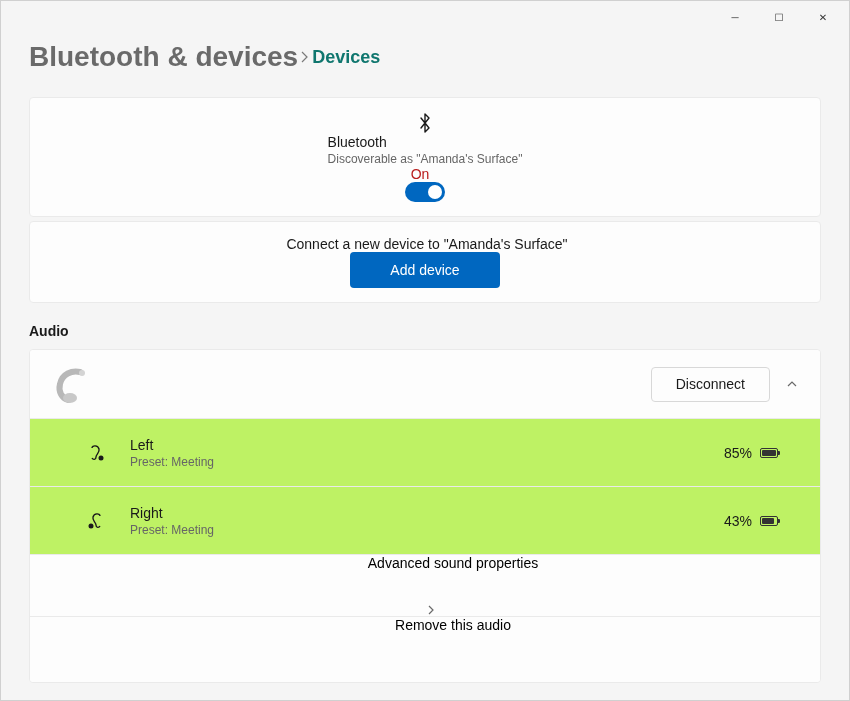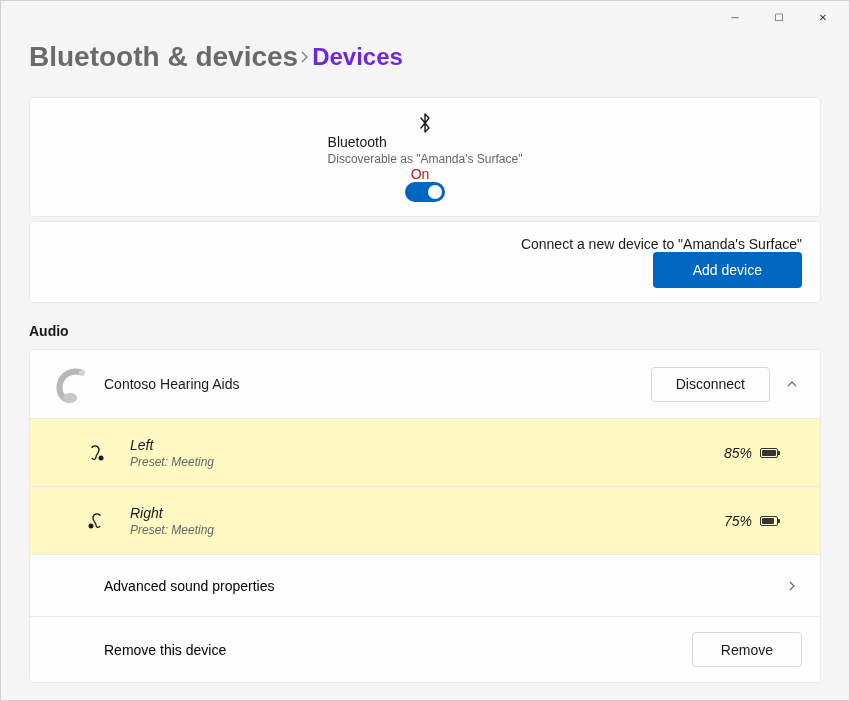--- a/index.html
+++ b/index.html
@@ -51,23 +51,23 @@
       font-size: 28px;
       font-weight: 600;
       color: #6a6a6a;
     }
     .breadcrumb-chevron {
       font-size: 16px;
       color: #7a7a7a;
       margin-top: 4px;
     }
     .breadcrumb-current {
-      font-size: 24px;
+      font-size: 18px;
       font-weight: 600;
-      color: #6d28d9;
+      color: #0f766e;
     }
     .card {
       background: #fdfdfd;
       border: 1px solid #eaeaea;
       border-radius: 4px;
       margin-bottom: 4px;
     }
     .row {
       display: flex;
       align-items: center;
@@ -149,27 +149,26 @@
       overflow: hidden;
     }
     .device-row {
       background: #fdfdfd;
       display: flex;
       align-items: center;
       padding: 12px 18px;
       min-height: 64px;
     }
     .sub-row {
-      background: #fef9c3;
+      background: #bef264;
       display: flex;
       align-items: center;
       padding: 14px 18px 14px 18px;
       min-height: 68px;
       border-top: 1px solid #eaeaea;
-      font-style: italic;
     }
     .sub-icon-wrap {
       width: 64px;
       display: flex;
       align-items: center;
       justify-content: center;
       padding-left: 32px;
     }
     .hearing-icon-large {
       width: 44px;
@@ -214,20 +213,21 @@
       background: #333;
       border-radius: 1px;
     }
     .plain-row {
       background: #fdfdfd;
       display: flex;
       align-items: center;
       padding: 0 18px 0 18px;
       min-height: 62px;
       border-top: 1px solid #eaeaea;
+      flex-direction: column;
     }
     .plain-row .pad-left { padding-left: 56px; flex: 1; font-size: 14px; }
   </style>
 </head>
 <body>
 
 <div class="window">
   <div class="titlebar">
     <div class="titlebar-btn">
         <span>─</span>
@@ -263,42 +263,41 @@
           <div class="row-sub">Discoverable as "Amanda's Surface"</div>
         </div>
         <span class="toggle-label">On</span>
         <div class="toggle">
             <div class="toggle-knob"></div>
           </div>
       </div>
     </div>
 
     <div class="card">
-      <div class="row" style="min-height:62px;align-items:flex-end;">
+      <div class="row" style="min-height:62px;">
         <div class="row-text" style="padding-left:4px;">
           <div class="row-title">Connect a new device to "Amanda's Surface"</div>
         </div>
         <button class="btn-primary">Add device</button>
       </div>
     </div>
 
     <div class="section-header">Audio</div>
 
     <div class="device-group">
 
       <div class="device-row">
         <div class="hearing-icon-large">
           <svg width="44" height="44" viewBox="0 0 44 44">
             <path d="M32 10 C24 8 14 12 12 22 C10 30 14 36 20 38" stroke="#b8b8b8" stroke-width="6" fill="none" stroke-linecap="round"></path>
             <ellipse cx="22" cy="36" rx="7" ry="5" fill="#c8c8c8"></ellipse>
             <circle cx="34" cy="11" r="3" fill="#d4d4d4"></circle>
           </svg>
         </div>
         <div class="row-text">
-          <div class="row-title">Contoso Hearing Aids</div>
         </div>
         <button class="btn-secondary">Disconnect</button>
         <div class="chev">
           <svg width="12" height="8" viewBox="0 0 12 8">
               <path d="M2 6 L6 2 L10 6" stroke="#6a6a6a" stroke-width="1.2" fill="none"></path>
             </svg>
         </div>
       </div>
 
       <div class="sub-row">
@@ -322,35 +321,34 @@
         <div class="sub-icon-wrap">
           <svg width="16" height="18" viewBox="0 0 16 18">
               <path d="M12 4 C12 1 6 1 5 5 C4 9 8 10 8 13 C8 16 11 16 12 14" stroke="#1a1a1a" stroke-width="1.4" fill="none"></path>
               <circle cx="3" cy="14" r="2.5" fill="#1a1a1a"></circle>
             </svg>
         </div>
         <div class="row-text" style="padding-left:18px;">
           <div class="row-title">Right</div>
           <div class="row-sub">Preset: Meeting</div>
         </div>
-        <span class="battery-text">75%</span>
+        <span class="battery-text">43%</span>
         <div class="battery-icon">
             <div class="battery-fill" style="width:75%"></div>
           </div>
       </div>
 
       <div class="plain-row">
         <div class="pad-left">Advanced sound properties</div>
         <div class="chev">
           <svg width="8" height="12" viewBox="0 0 8 12">
               <path d="M2 2 L6 6 L2 10" stroke="#6a6a6a" stroke-width="1.2" fill="none"></path>
             </svg>
         </div>
       </div>
 
       <div class="plain-row" style="min-height:66px;">
-        <div class="pad-left">Remove this device</div>
-        <button class="btn-secondary" style="padding:0 28px;">Remove</button>
+        <div class="pad-left">Remove this audio</div>
       </div>
 
     </div>
   </div>
 </div>
 
 </body></html>

